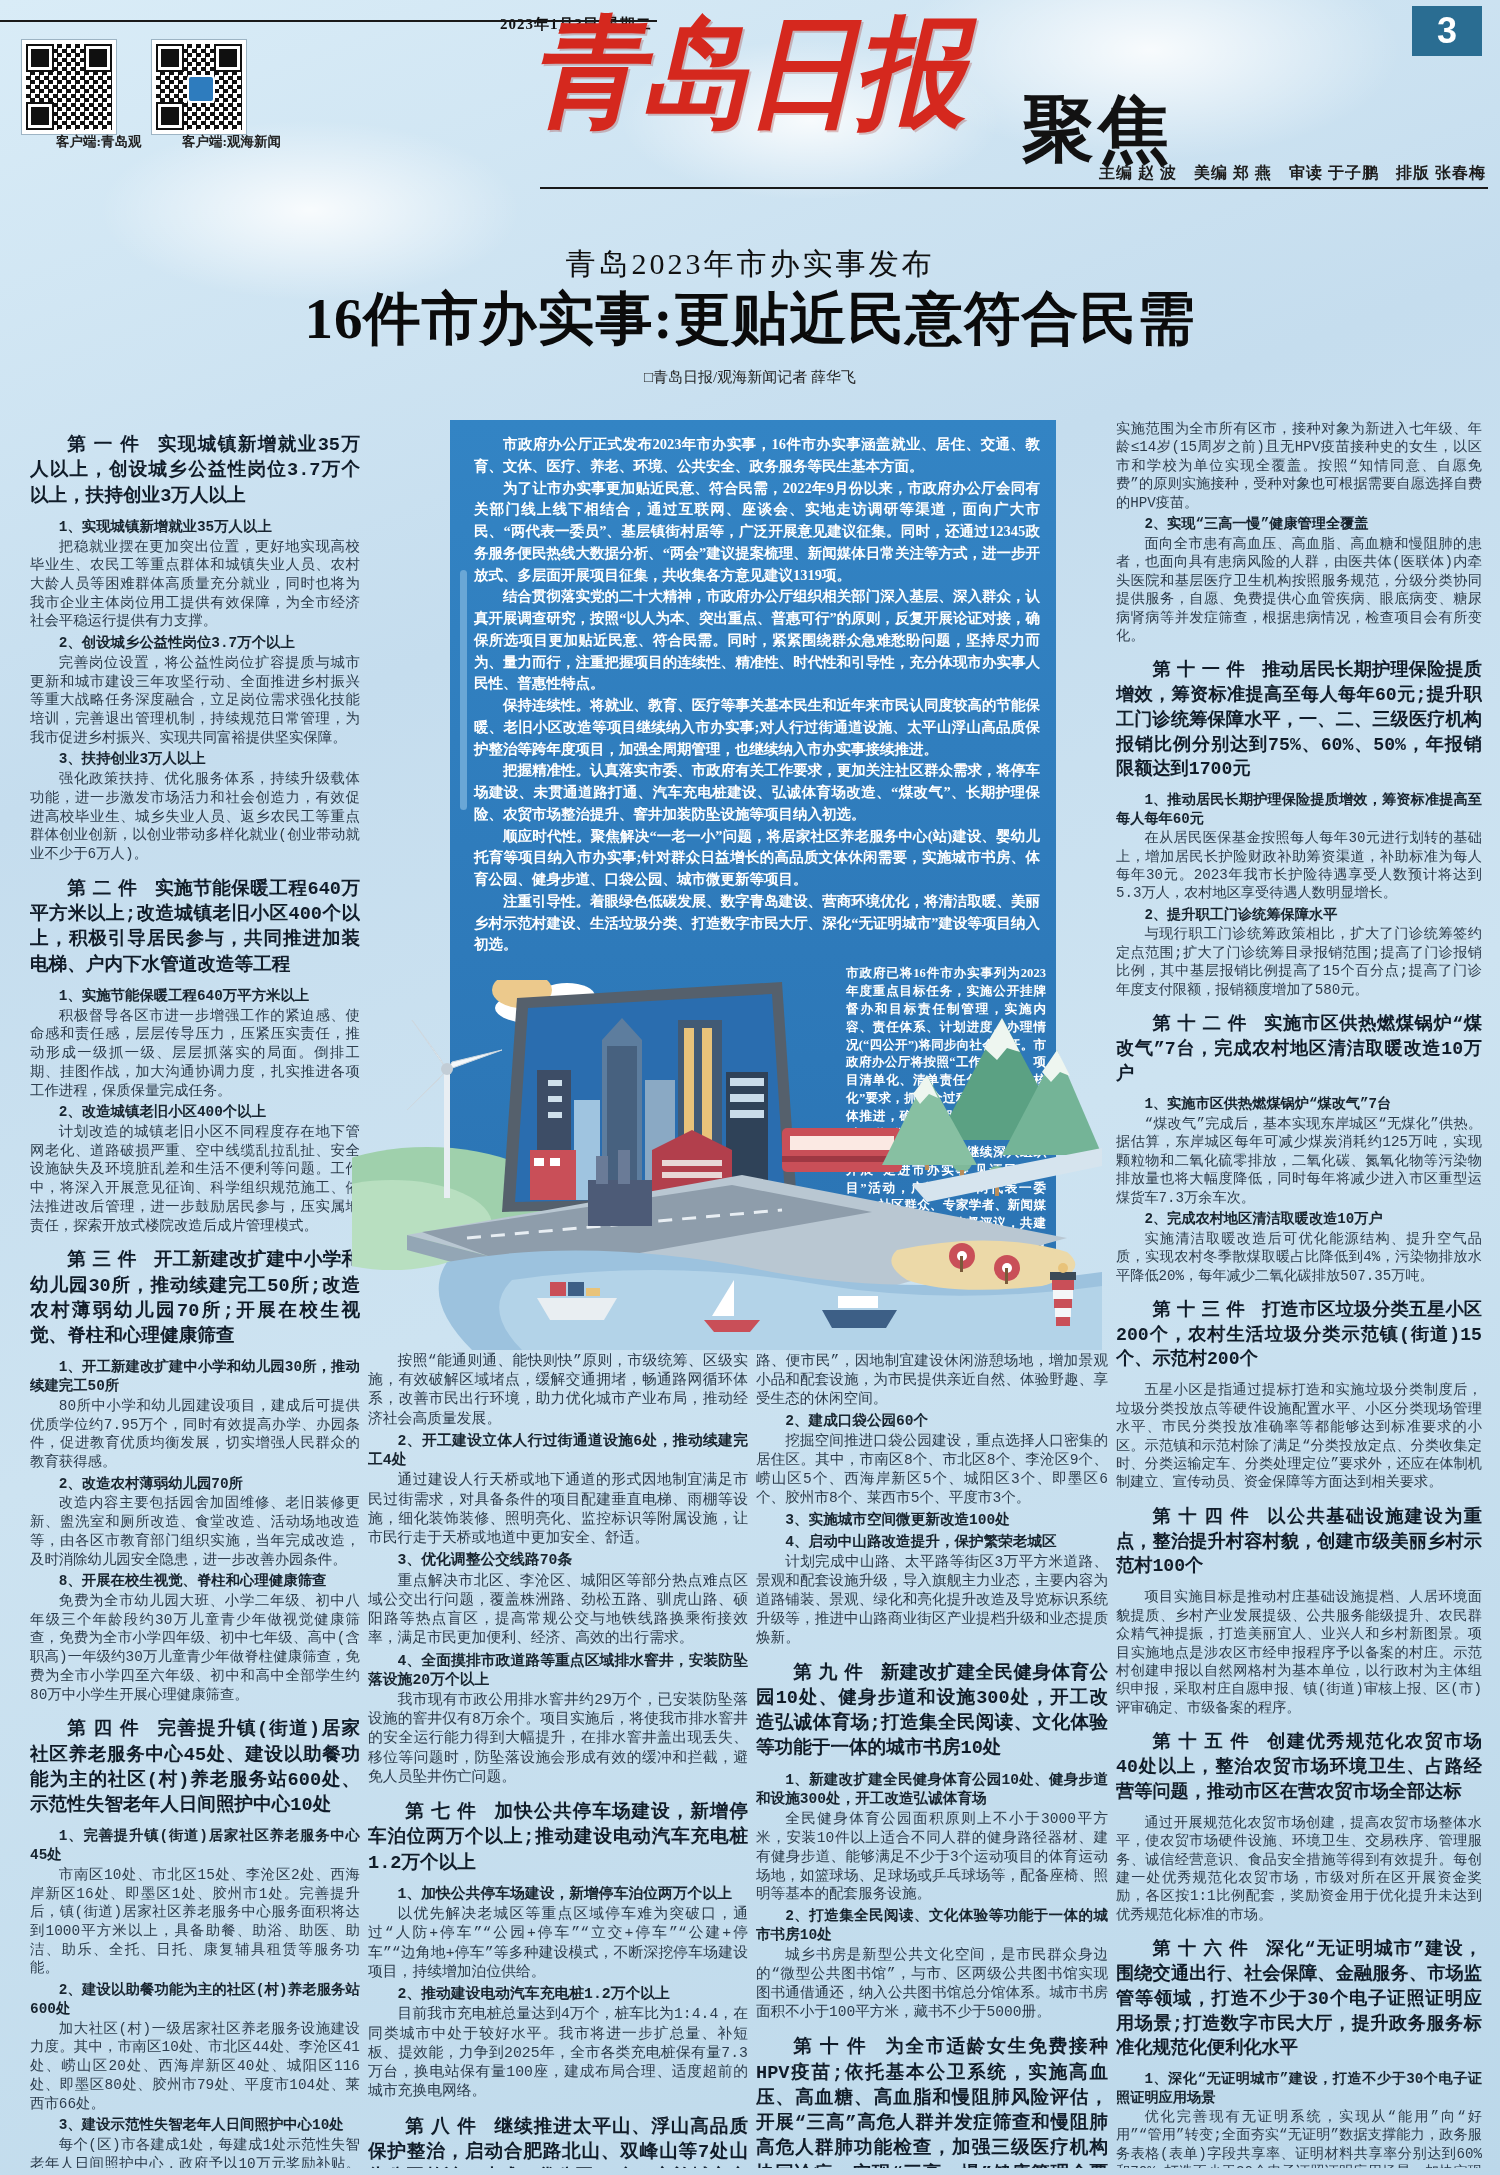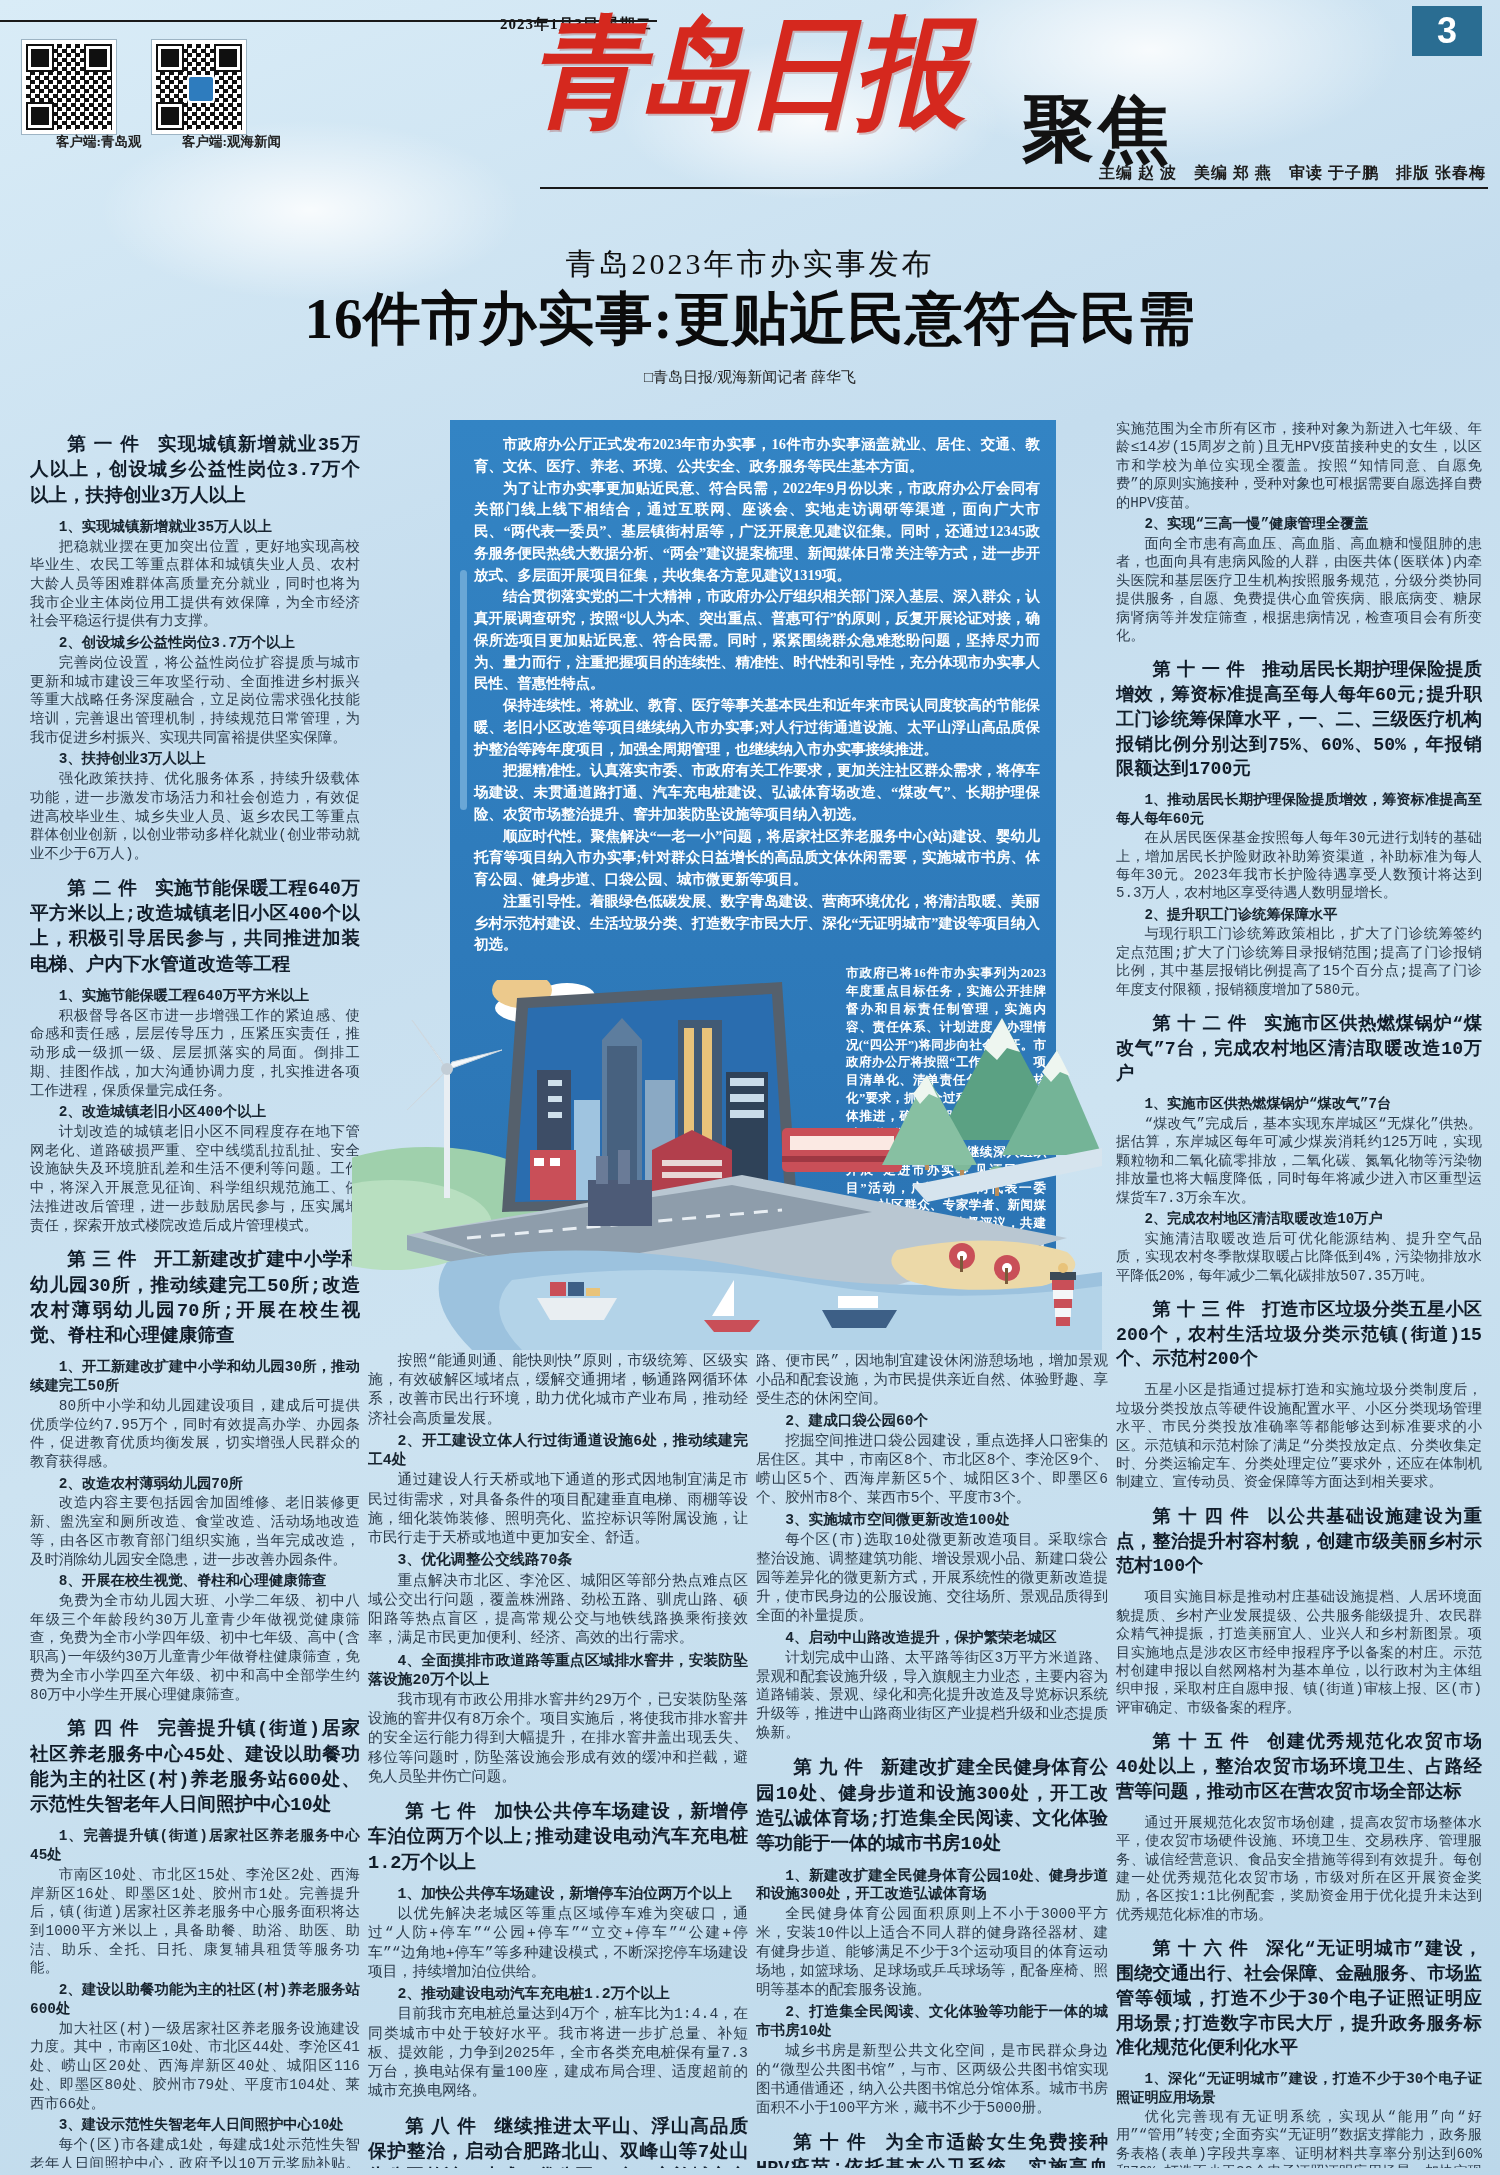--- a/index.html
+++ b/index.html
@@ -260,21 +260,20 @@
       <div class="blk-p">以优先解决老城区等重点区域停车难为突破口，通过“人防+停车”“公园+停车”“立交+停车”“公建+停车”“边角地+停车”等多种建设模式，不断深挖停车场建设项目，持续增加泊位供给。</div>
       <div class="blk-h">2、推动建设电动汽车充电桩1.2万个以上</div>
       <div class="blk-p">目前我市充电桩总量达到4万个，桩车比为1:4.4，在同类城市中处于较好水平。我市将进一步扩总量、补短板、提效能，力争到2025年，全市各类充电桩保有量7.3万台，换电站保有量100座，建成布局合理、适度超前的城市充换电网络。</div>
       <div class="blk-t"><span class="t-label">第八件</span>继续推进太平山、浮山高品质保护整治，启动合肥路北山、双峰山等7处山头公园整治，建成口袋公园60个，实施城市空间微更新改造100处;启动中山路改造提升，保护繁荣老城区</div>
     </div>
   <div class="col col3" id="col3">
       <div class="blk-pc">路、便市民”，因地制宜建设休闲游憩场地，增加景观小品和配套设施，为市民提供亲近自然、体验野趣、享受生态的休闲空间。</div>
       <div class="blk-h">2、建成口袋公园60个</div>
       <div class="blk-p">挖掘空间推进口袋公园建设，重点选择人口密集的居住区。其中，市南区8个、市北区8个、李沧区9个、崂山区5个、西海岸新区5个、城阳区3个、即墨区6个、胶州市8个、莱西市5个、平度市3个。</div>
       <div class="blk-h">3、实施城市空间微更新改造100处</div>
-      <div class="blk-p">每个区(市)选取10处微更新改造项目。采取综合整治设施、调整建筑功能、增设景观小品、新建口袋公园等差异化的微更新方式，开展系统性的微更新改造提升，使市民身边的公服设施、交往场所、景观品质得到全面的补量提质。</div>
       <div class="blk-h">4、启动中山路改造提升，保护繁荣老城区</div>
       <div class="blk-p">计划完成中山路、太平路等街区3万平方米道路、景观和配套设施升级，导入旗舰主力业态，主要内容为道路铺装、景观、绿化和亮化提升改造及导览标识系统升级等，推进中山路商业街区产业提档升级和业态提质焕新。</div>
       <div class="blk-t"><span class="t-label">第九件</span>新建改扩建全民健身体育公园10处、健身步道和设施300处，开工改造弘诚体育场;打造集全民阅读、文化体验等功能于一体的城市书房10处</div>
       <div class="blk-h">1、新建改扩建全民健身体育公园10处、健身步道和设施300处，开工改造弘诚体育场</div>
       <div class="blk-p">全民健身体育公园面积原则上不小于3000平方米，安装10件以上适合不同人群的健身路径器材、建有健身步道、能够满足不少于3个运动项目的体育运动场地，如篮球场、足球场或乒乓球场等，配备座椅、照明等基本的配套服务设施。</div>
       <div class="blk-h">2、打造集全民阅读、文化体验等功能于一体的城市书房10处</div>
       <div class="blk-p">城乡书房是新型公共文化空间，是市民群众身边的“微型公共图书馆”，与市、区两级公共图书馆实现图书通借通还，纳入公共图书馆总分馆体系。城市书房面积不小于100平方米，藏书不少于5000册。</div>
       <div class="blk-t"><span class="t-label">第十件</span>为全市适龄女生免费接种HPV疫苗;依托基本公卫系统，实施高血压、高血糖、高血脂和慢阻肺风险评估，开展“三高”高危人群并发症筛查和慢阻肺高危人群肺功能检查，加强三级医疗机构协同诊疗，实现“三高一慢”健康管理全覆盖</div>
     </div>
   <div class="col colR" id="colR">

